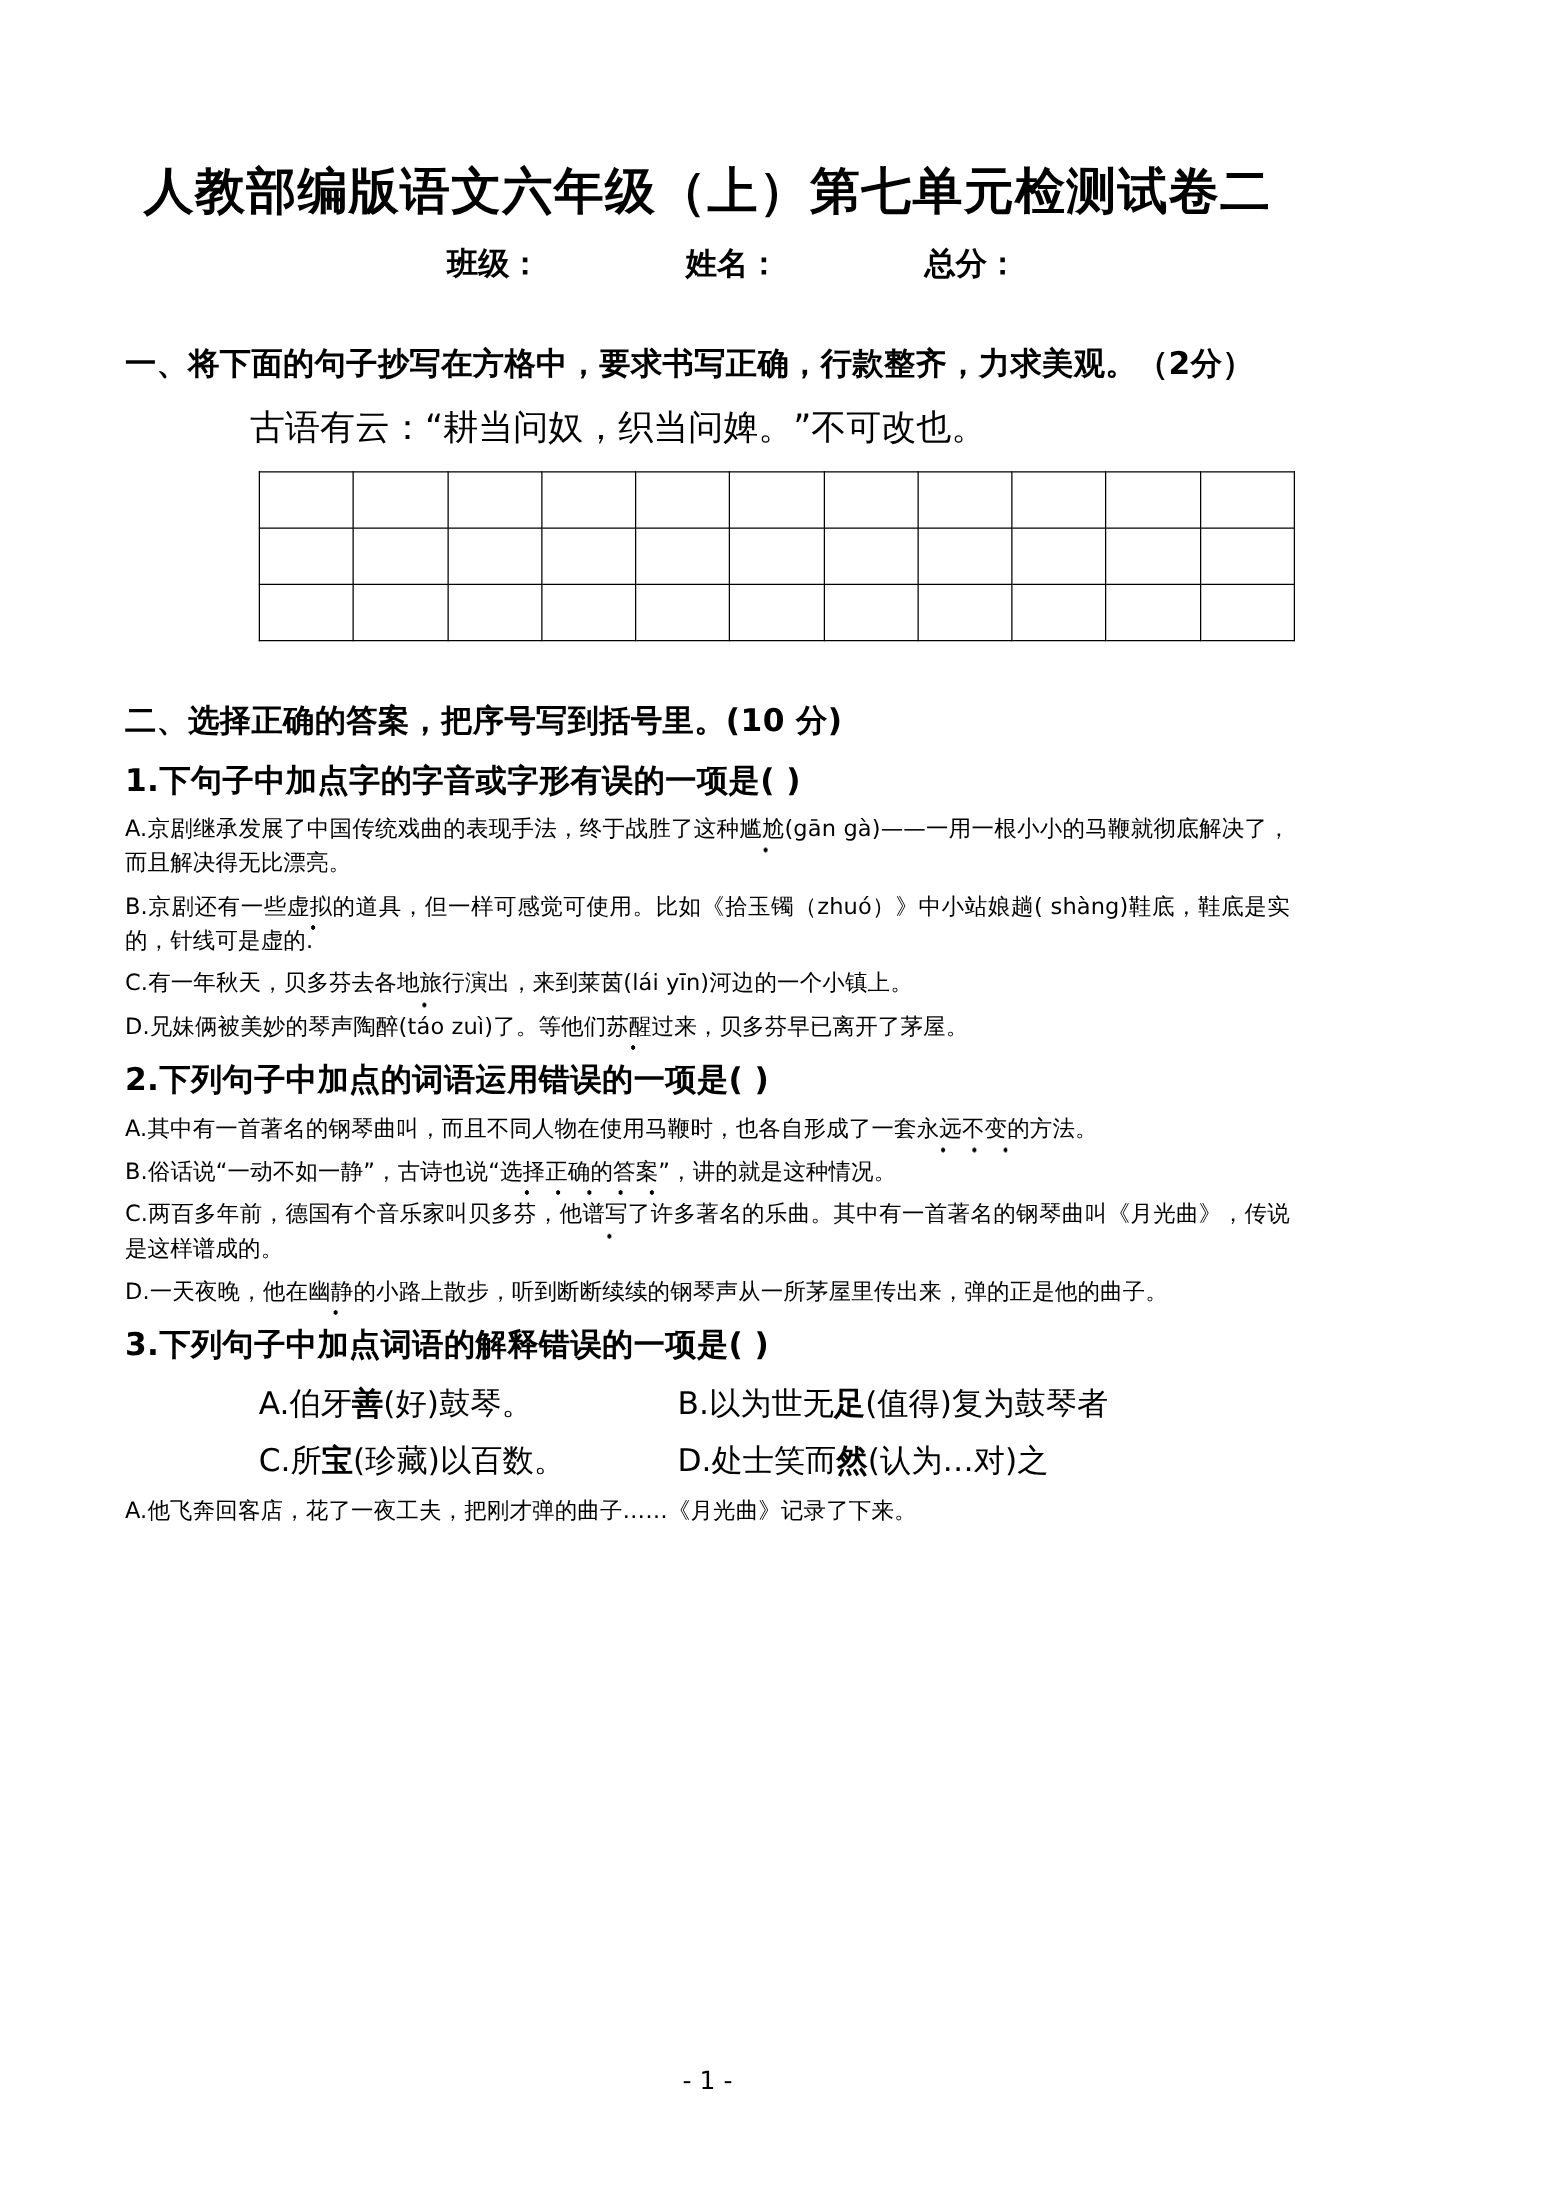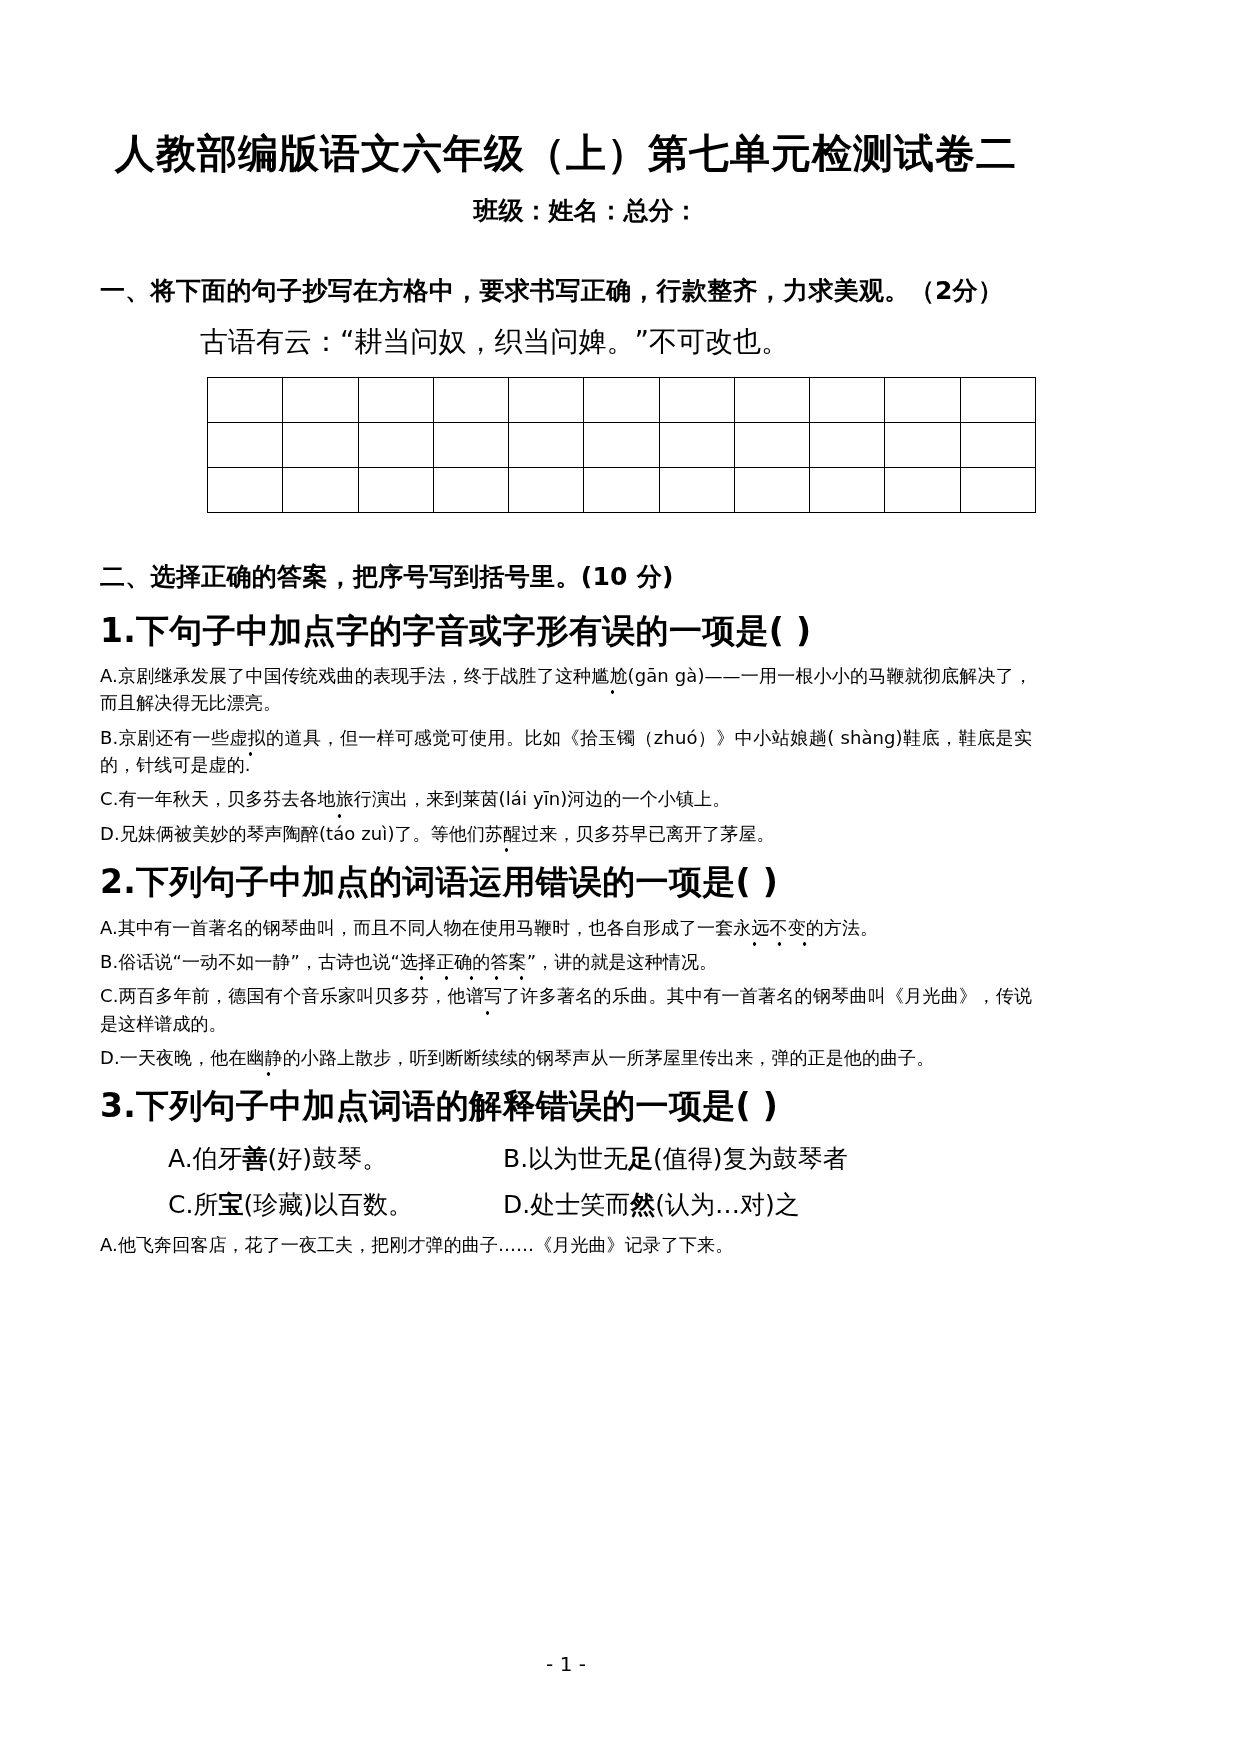--- a/index.html
+++ b/index.html
@@ -25,37 +25,38 @@
     font-size: 40px;
     font-weight: bold;
     letter-spacing: 1px;
     line-height: 1.25;
     margin: 28px 0 0 0;
     white-space: nowrap;
   }
   .meta-row {
     display: flex;
     justify-content: center;
+    gap: 116px;
     font-size: 25px;
     font-weight: bold;
     margin-top: 16px;
     padding-left: 40px;
   }
   .meta-field { white-space: nowrap; }
 
   
   .section-heading {
     font-size: 25px;
     font-weight: bold;
     margin-top: 46px;
     line-height: 1.45;
     letter-spacing: 0.3px;
   }
   .q-heading {
-    font-size: 33px;
+    font-size: 25px;
     font-weight: bold;
     line-height: 1.5;
     margin-top: 10px;
     letter-spacing: 0.3px;
   }
 
   
   .copy-line {
     font-size: 28px;
     line-height: 1.5;
@@ -105,21 +106,21 @@
   }
 
   
   .opt-two-col {
     display: flex;
     font-size: 25px;
     margin-top: 9px;
     line-height: 1.5;
     padding-left: 68px;
   }
-  .opt-two-col .col-a { width: 335px; flex: 0 0 335px; }
+  .opt-two-col .col-a { width: 335px; flex: 0 0 335px; margin-left: 39px; }
   .opt-two-col .col-b { flex: 1; }
 
   
   .footer {
     position: absolute;
     left: 0;
     right: 0;
     bottom: 78px;
     text-align: center;
     font-size: 20px;

